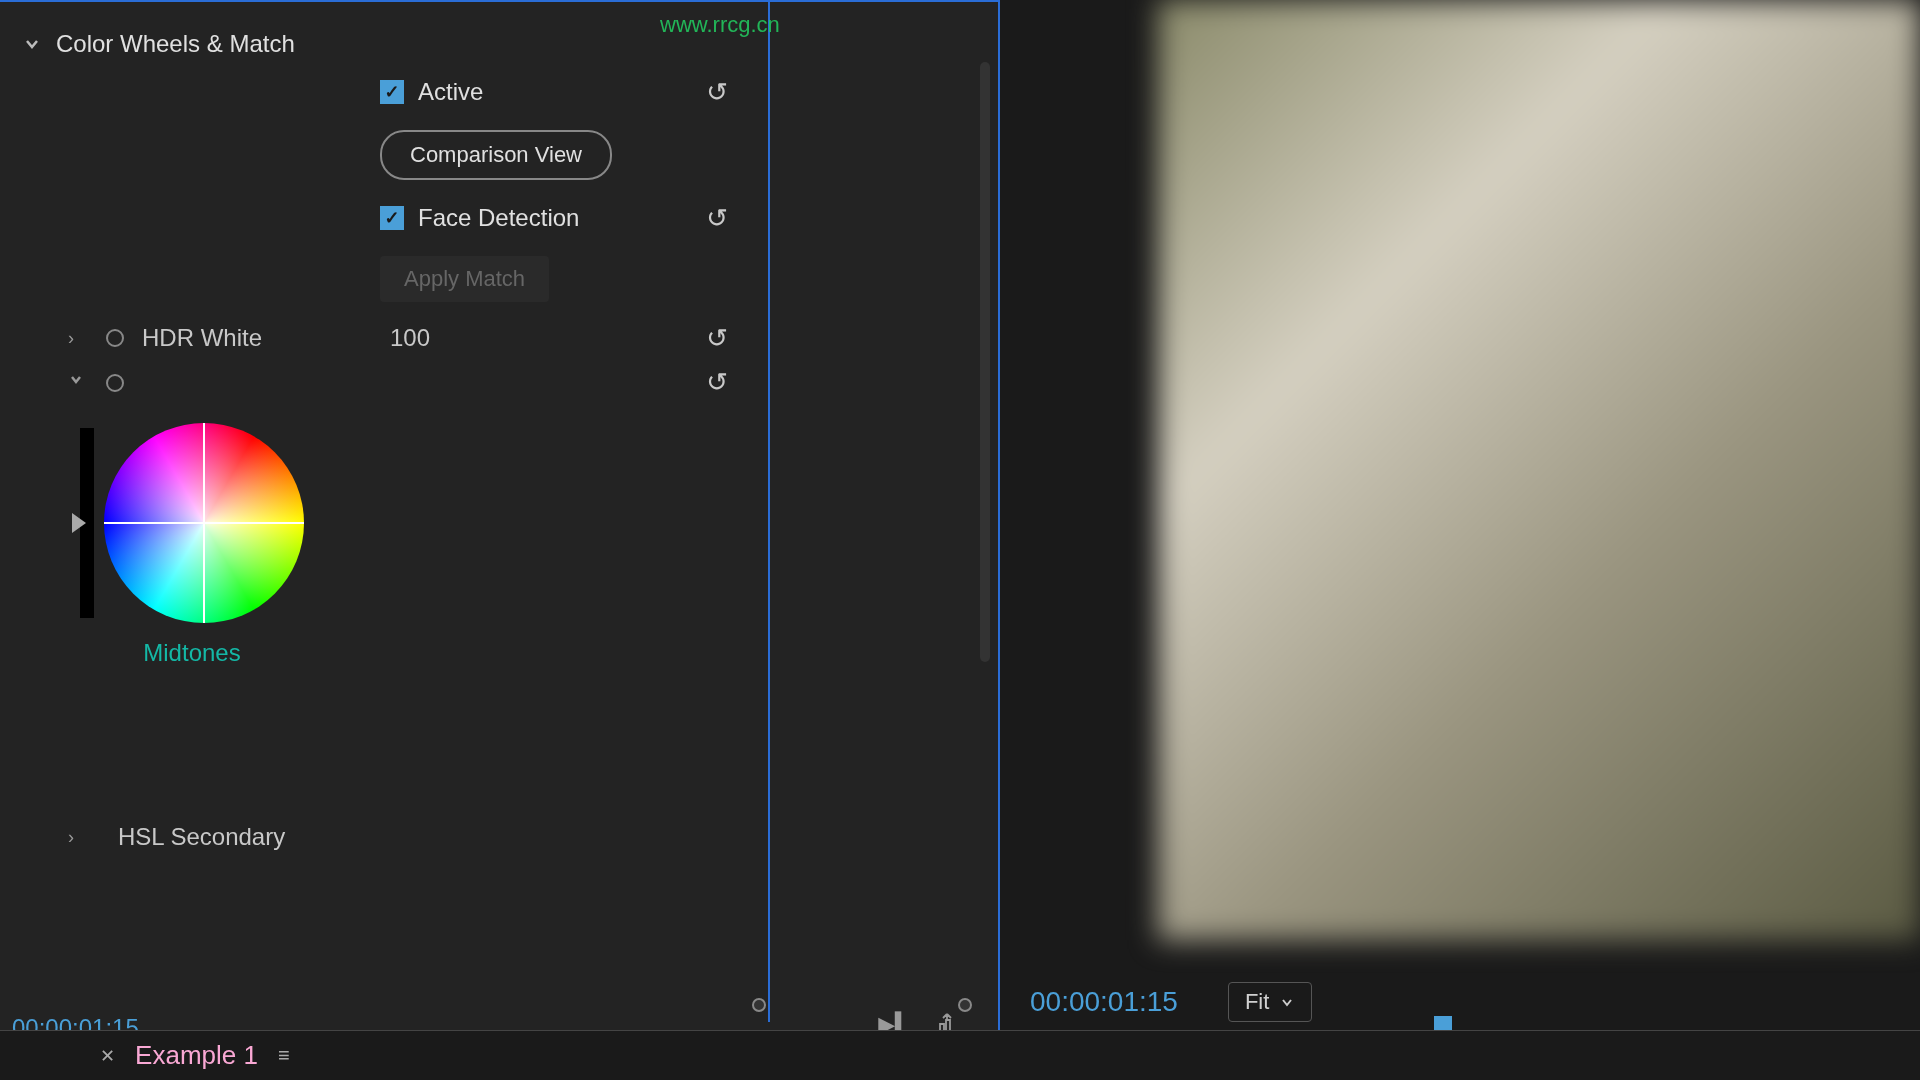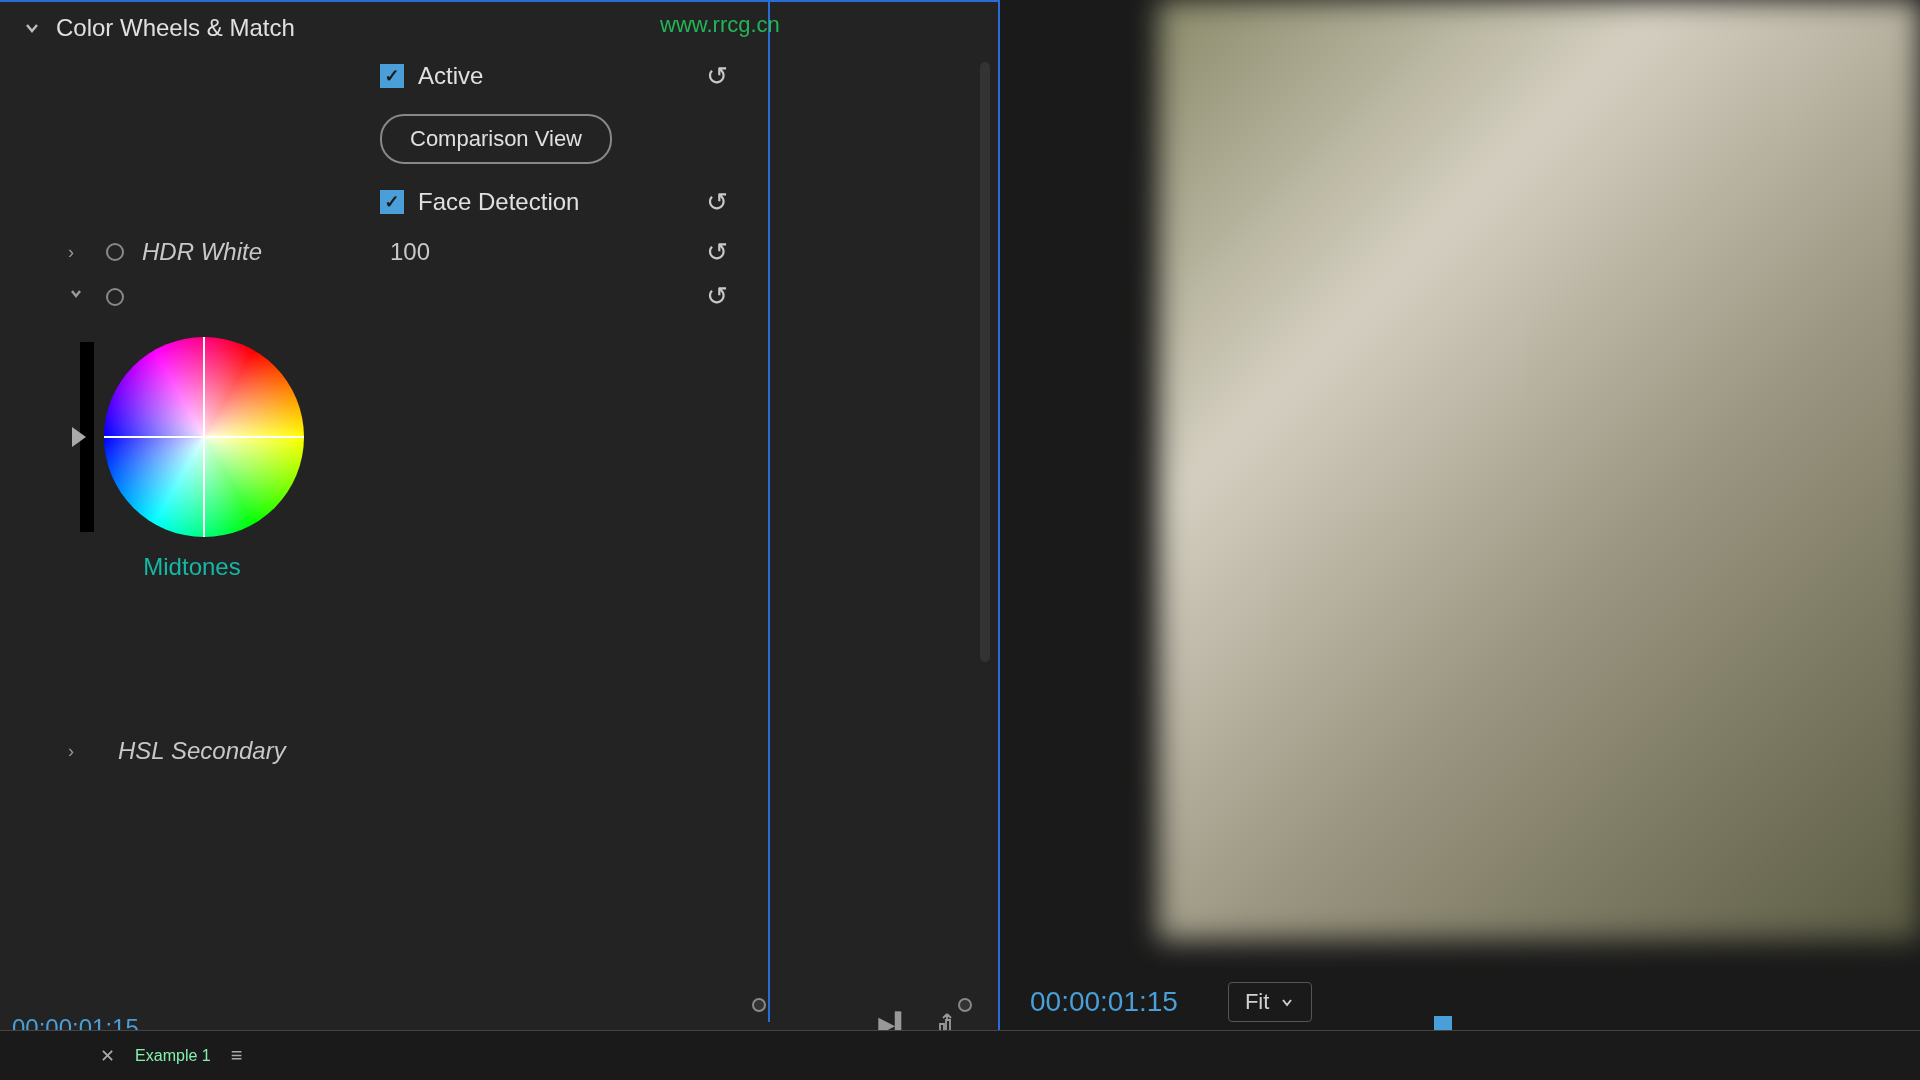--- a/index.html
+++ b/index.html
@@ -26,21 +26,21 @@
       border-right: 2px solid #2a6dd6;
       border-top: 2px solid #2a6dd6;
     }
     .right-panel {
       flex: 1;
       height: 100%;
       background: #1a1a1a;
       position: relative;
     }
     .settings-area {
-      padding: 4px 20px;
+      padding: 20px 20px;
       height: calc(100% - 60px);
       overflow: hidden;
       position: relative;
     }
     .section-header {
       display: flex;
       align-items: center;
       gap: 12px;
       padding: 8px 0;
     }
@@ -130,21 +130,20 @@
     .keyframe-icon {
       width: 18px;
       height: 18px;
       border: 2px solid #888;
       border-radius: 50%;
       cursor: pointer;
     }
     .property-label {
       font-size: 24px;
       color: #c8c8c8;
-      font-style: italic;
     }
     .property-value {
       position: absolute;
       left: 370px;
       font-size: 24px;
       color: #c8c8c8;
     }
     .wheels-container {
       display: flex;
       justify-content: flex-start;
@@ -273,21 +272,21 @@
       right: 0;
       height: 50px;
       background: #1a1a1a;
       border-top: 1px solid #444;
       display: flex;
       align-items: center;
       padding: 0 100px;
       gap: 20px;
     }
     .tab-close { font-size: 18px; color: #aaa; cursor: pointer; }
-    .sequence-name { font-size: 16px; color: #86efac; }
+    .sequence-name { font-size: 26px; color: #f9a8d4; }
     .hamburger { font-size: 20px; color: #aaa; cursor: pointer; }
     .preview-area {
       position: absolute;
       top: 0;
       right: 0;
       bottom: 140px;
       left: 158px;
       background: linear-gradient(135deg, #8a8a6a 0%, #d4cfc0 30%, #9a9580 60%, #5a5a42 100%);
       filter: blur(14px);
     }
@@ -425,20 +424,23 @@
       <div class="control-row">
         <button class="btn-comparison">Comparison View</button>
       </div>
 
       <div class="control-row">
         <div class="checkbox checked"></div>
         <span class="control-label">Face Detection</span>
         <span class="reset-btn">↺</span>
       </div>
 
+      <div class="control-row">
+        <button class="btn-apply">Apply Match</button>
+      </div>
 
       <div class="property-row">
         <span class="chevron-small">›</span>
         <div class="keyframe-icon"></div>
         <span class="property-label">HDR White</span>
         <span class="property-value">100</span>
         <span class="reset-btn">↺</span>
       </div>
 
       <div class="property-row">

